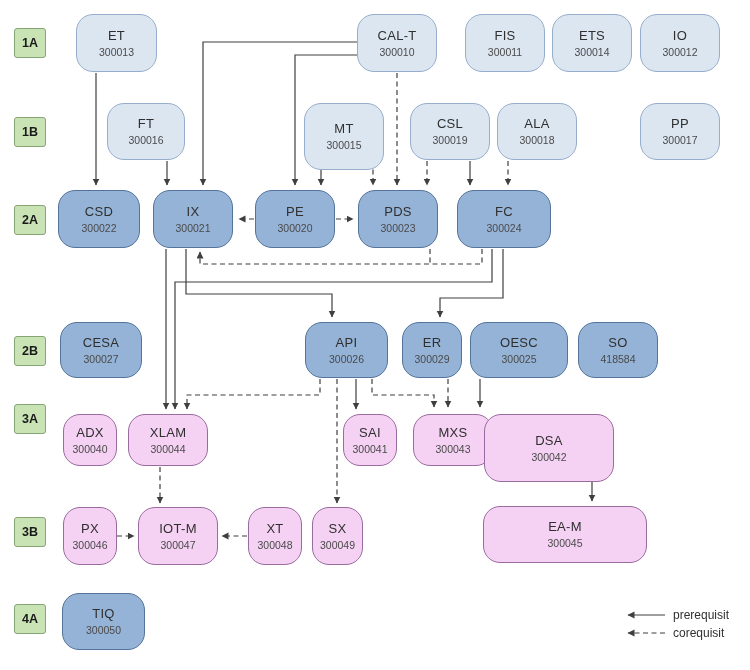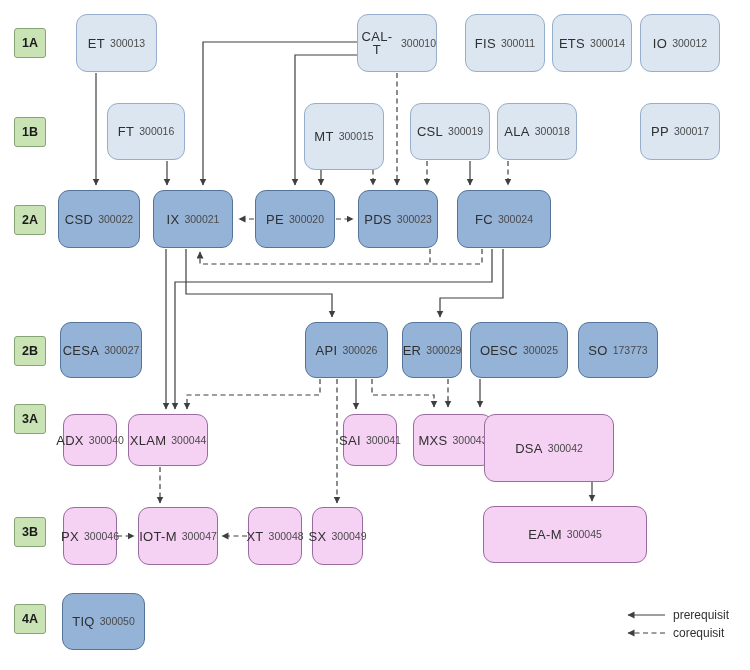--- a/index.html
+++ b/index.html
@@ -3,22 +3,22 @@
 <meta charset="utf-8">
 <style>
   html,body{margin:0;padding:0;background:#ffffff;}
   #canvas{
     position:relative;width:750px;height:670px;background:#ffffff;overflow:hidden;
     font-family:"Liberation Sans", sans-serif;
   }
   svg.edges{position:absolute;left:0;top:0;z-index:1;}
   .node{
     position:absolute;z-index:2;box-sizing:border-box;
-    display:flex;flex-direction:row;align-items:center;justify-content:center;gap:5px;
-    border-radius:11px;text-align:center;
+    display:flex;flex-direction:column;align-items:center;justify-content:center;gap:5px;
+    border-radius:17px;text-align:center;
   }
   .node .code{font-size:13px;color:#2f2f2f;letter-spacing:.3px;line-height:13px;}
   .node .num{font-size:10.5px;color:#4a4a4a;line-height:11px;}
   .b1{background:#dce6f1;border:1px solid #96aecb;}
   .b2{background:#95b3d7;border:1px solid #54749a;}
   .b3{background:#f5d2f3;border:1px solid #9a6b9f;}
   .rowlabel{
     position:absolute;z-index:2;box-sizing:border-box;width:32px;height:30px;
     background:#c9e3b4;border:1px solid #85a575;border-radius:3px;
     display:flex;align-items:center;justify-content:center;
@@ -158,21 +158,21 @@
   <div class="node b2" style="left:402px;top:322px;width:60px;height:56px">
     <div class="code">ER</div>
     <div class="num">300029</div>
   </div>
   <div class="node b2" style="left:470px;top:322px;width:98px;height:56px">
     <div class="code">OESC</div>
     <div class="num">300025</div>
   </div>
   <div class="node b2" style="left:578px;top:322px;width:80px;height:56px">
     <div class="code">SO</div>
-    <div class="num">173773</div>
+    <div class="num">418584</div>
   </div>
 
   <div class="node b3" style="left:63px;top:414px;width:54px;height:52px">
     <div class="code">ADX</div>
     <div class="num">300040</div>
   </div>
   <div class="node b3" style="left:128px;top:414px;width:80px;height:52px">
     <div class="code">XLAM</div>
     <div class="num">300044</div>
   </div>

